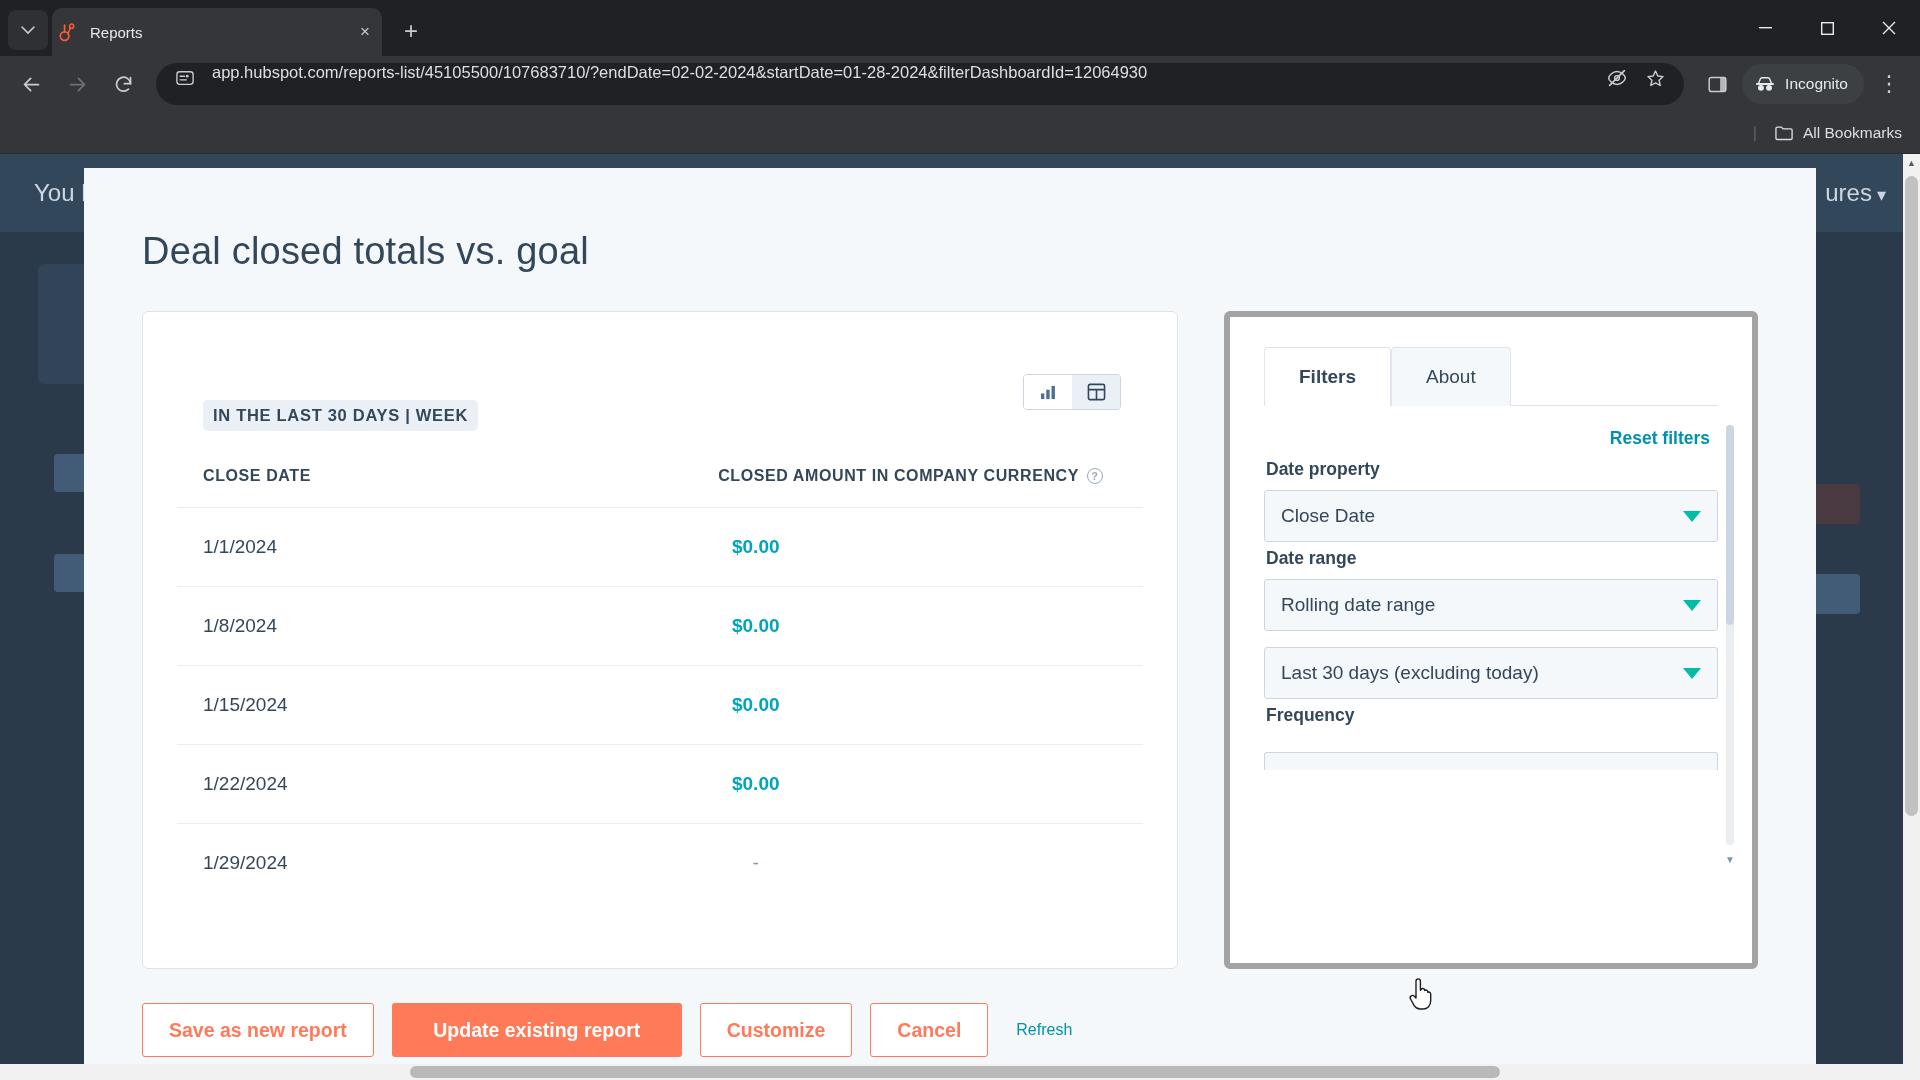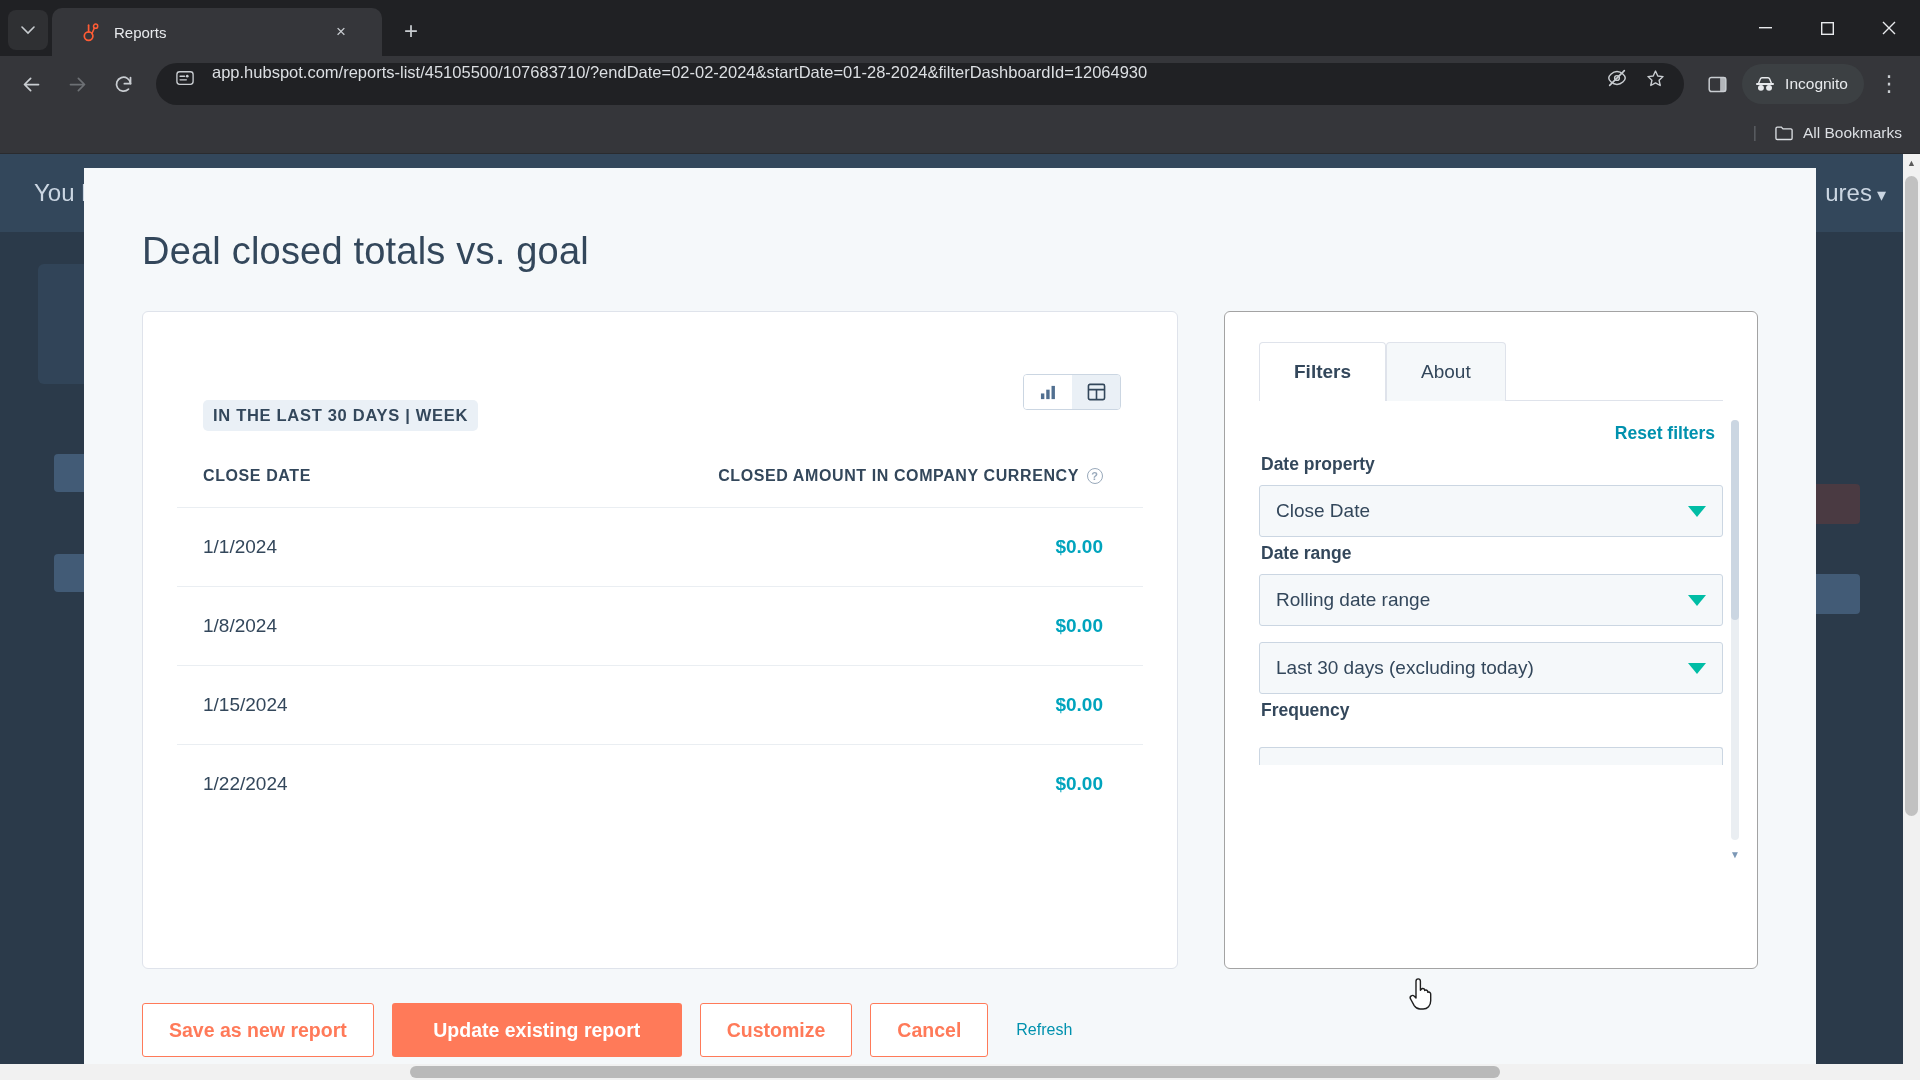--- a/index.html
+++ b/index.html
@@ -19,21 +19,21 @@
   }
   .tab-list-btn {
     width: 40px; height: 40px; margin-bottom: 6px; margin-right: 4px;
     background: #2f3033; border-radius: 8px;
     display: flex; align-items: center; justify-content: center;
     color: #c8ccd0;
   }
   .tab {
     width: 330px; height: 48px; background: #35363a;
     border-radius: 10px 10px 0 0;
-    display: flex; align-items: center; padding: 0 28px;
+    display: flex; align-items: center; padding: 0 4px;
     position: relative;
   }
   .tab-favicon {
     width: 22px; height: 22px; margin-right: 12px;
     display: flex; align-items: center; justify-content: center;
     flex: 0 0 auto;
   }
   .tab-title {
     flex: 1 1 auto; color: #e8eaed; font-size: 15px;
     white-space: nowrap; overflow: hidden; text-overflow: ellipsis;
@@ -176,29 +176,29 @@
     display: inline-block; width: 16px; height: 16px; border-radius: 50%;
     border: 1.5px solid #99a9bb; color: #99a9bb; font-size: 11px; font-weight: 700;
     line-height: 14px; text-align: center; margin-left: 8px; vertical-align: 1px;
   }
   .rtable td {
     font-size: 19px; color: #33475b; padding: 28px 0 28px 26px;
     border-bottom: 1px solid #eaeef2;
   }
   .rtable tr:last-child td { border-bottom: none; }
   .rtable td.right {
-    text-align: right; padding-right: 40px; padding-left: 0;
+    text-align: center; padding-right: 40px; padding-left: 0;
     color: #00a4bd; font-weight: 700;
   }
   .rtable td.right.empty { color: #7c98b6; font-weight: 400; }
 
   
   .side-card {
     width: 534px; flex: 0 0 534px; background: #ffffff;
-    border: 1px solid #a3a3a3; border-radius: 6px; height: 658px;
+    border: 6px solid #a3a3a3; border-radius: 6px; height: 658px;
     padding: 30px 34px; position: relative;
   }
   .tabs { display: flex; border-bottom: 1px solid #dfe3eb; }
   .ftab {
     padding: 18px 34px; font-size: 19px; color: #33475b;
     border: 1px solid transparent; border-bottom: none; position: relative;
   }
   .ftab.active {
     background: #ffffff; border-color: #dfe3eb; border-radius: 4px 4px 0 0;
     font-weight: 700; margin-bottom: -1px;
@@ -425,20 +425,24 @@
                 <td class="right">$0.00</td>
               </tr>
               <tr>
                 <td>1/15/2024</td>
                 <td class="right">$0.00</td>
               </tr>
               <tr>
                 <td>1/22/2024</td>
                 <td class="right">$0.00</td>
               </tr>
+              <tr>
+                <td>1/29/2024</td>
+                <td class="right empty">-</td>
+              </tr>
             </tbody>
           </table>
         </div>
 
         <div class="side-card">
           <div class="tabs">
             <div class="ftab active">Filters</div>
             <div class="ftab inactive">About</div>
           </div>
 

